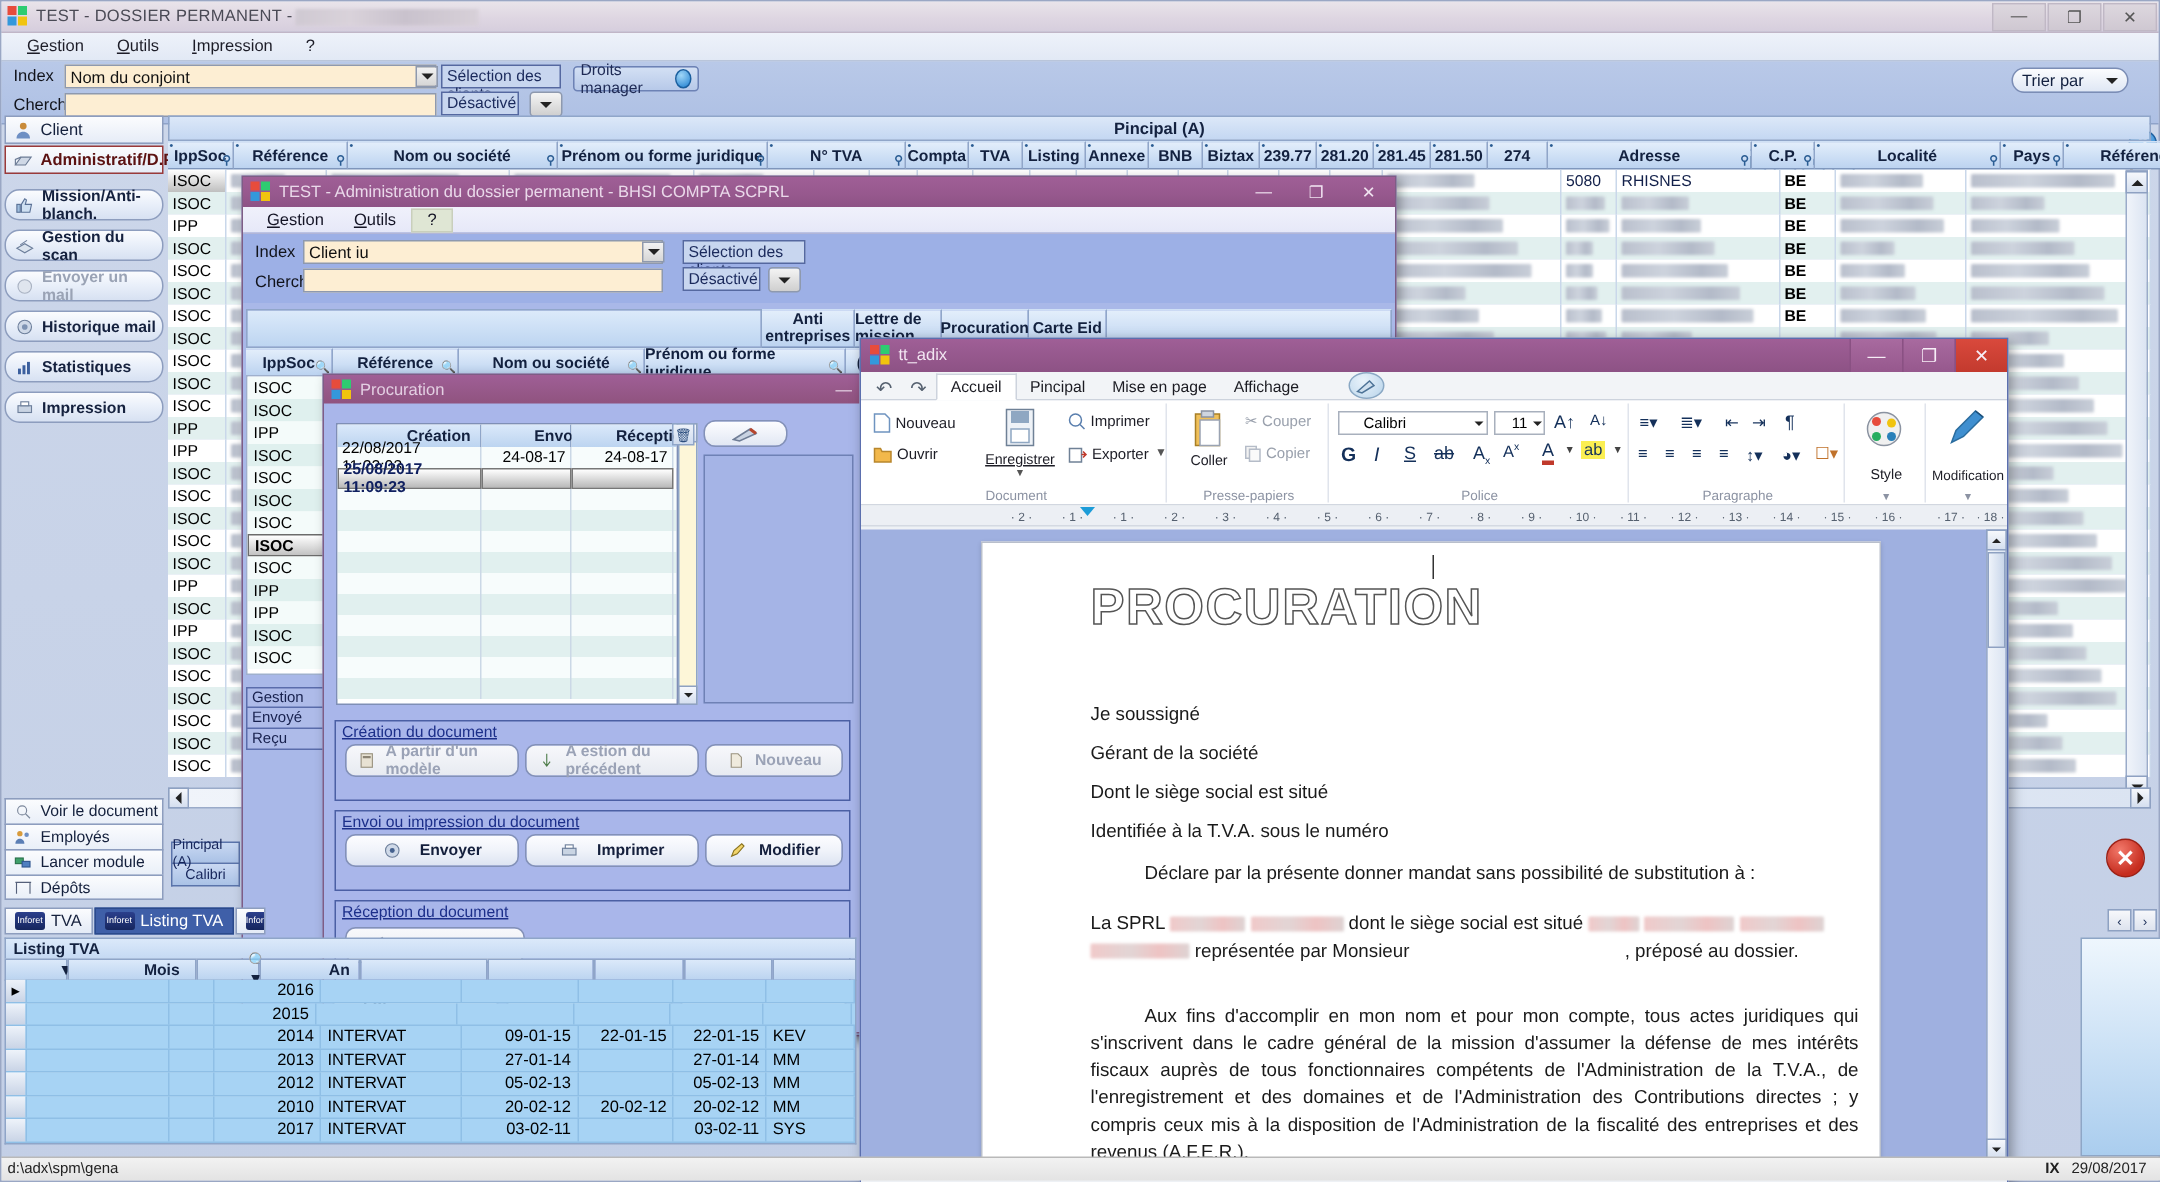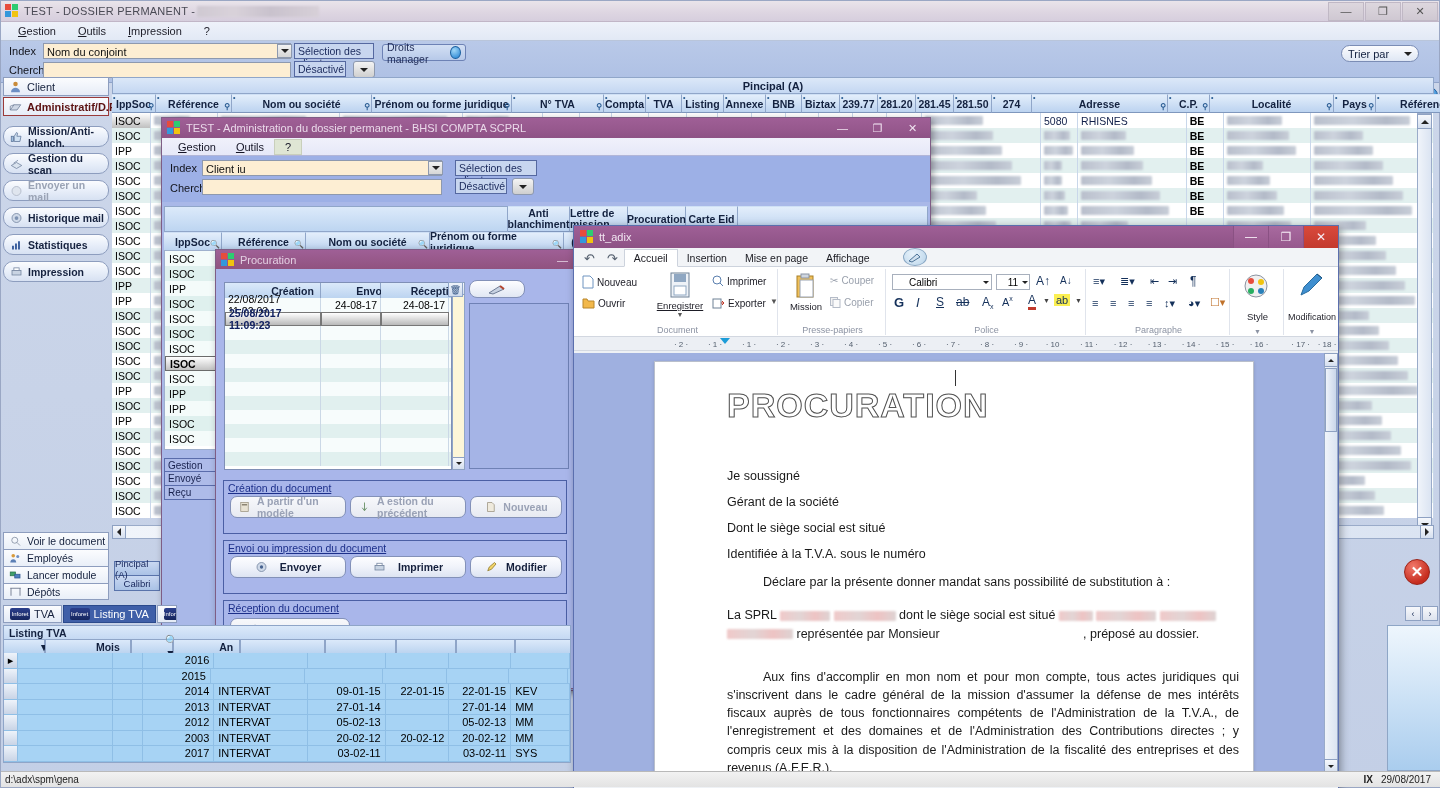--- a/index.html
+++ b/index.html
@@ -1699,21 +1699,21 @@
         <div class="btnflat" style="left:293px;top:4px;width:82px;height:16px;">Sélection des clients...</div>
         <div class="btnflat" style="left:293px;top:22px;width:52px;height:16px;">Désactivé</div>
         <div class="greybtn" style="left:350px;top:22px;width:22px;height:17px;border-radius:3px;">
             <span class="caret-d"></span>
           </div>
       </div>
 
       <div style="position:absolute;left:2px;top:88px;width:764px;height:26px;">
         <div style="position:absolute;left:0;top:0;width:344px;height:26px;background:linear-gradient(180deg,#dceafa,#bdd5f1);border:1px solid #90a6c9;"></div>
         <div class="colhdr" style="position:absolute;left:344px;top:0;width:62px;height:26px;line-height:11px;text-align:center;flex-direction:column;">
-            <span>Anti blanchiment</span>
+            <span>Anti entreprises</span>
           </div>
         <div class="colhdr" style="position:absolute;left:406px;top:0;width:58px;height:26px;flex-direction:column;line-height:11px;">
             <span>Lettre de mission</span>
           </div>
         <div class="colhdr" style="position:absolute;left:464px;top:0;width:58px;height:26px;">
             <span>Procuration</span>
           </div>
         <div class="colhdr" style="position:absolute;left:522px;top:0;width:52px;height:26px;">
             <span>Carte Eid</span>
           </div>
@@ -1963,21 +1963,21 @@
           <span class="a4btn">—</span>
           <span class="a4btn">❐</span>
           <span class="a4btn red">✕</span>
         </span>
       </div>
 
       <div class="ribtabs">
         <span style="padding:0 6px;color:#55606f;font-size:13px;">↶</span>
         <span style="padding:0 6px;color:#55606f;font-size:13px;">↷</span>
         <span class="ribtab active">Accueil</span>
-        <span class="ribtab">Insertion</span>
+        <span class="ribtab">Pincipal</span>
         <span class="ribtab">Mise en page</span>
         <span class="ribtab">Affichage</span>
         <span style="margin-left:24px;width:24px;height:18px;border-radius:50%;background:radial-gradient(circle at 40% 30%,#e9f3fb,#b9d4ea);border:1px solid #8aa8c4;display:inline-flex;align-items:center;justify-content:center;">
           <svg width="14" height="11" viewBox="0 0 14 11">
               <path d="M1 9 L9 2 L12 5 L4 10 Z" fill="#cfe0ef" stroke="#4d7397"></path>
             </svg>
         </span>
       </div>
 
       <div class="ribbon">
@@ -2022,21 +2022,21 @@
           <div class="ribgrplbl">Document</div>
         </div>
 
         <div class="ribgrp" style="left:206px;width:106px;">
           <div style="position:absolute;left:6px;top:4px;text-align:center;width:40px;">
             <svg width="22" height="26" viewBox="0 0 22 26">
                 <rect x="2" y="3" width="16" height="21" fill="#f0c05a" stroke="#a87f26"></rect>
                 <rect x="5" y="7" width="13" height="17" fill="#fff" stroke="#9aa3b2"></rect>
                 <rect x="6" y="1" width="8" height="4" fill="#cfd6e0" stroke="#8a93a3"></rect>
               </svg>
-            <div style="font-size:9.5px;color:#1d1d26;">Mission</div>
+            <div style="font-size:9.5px;color:#1d1d26;">Coller</div>
           </div>
           <div class="ribitem" style="position:absolute;left:50px;top:6px;color:#9aa1ad;">
             <span style="font-size:10px">✂</span>
             <span>Couper</span>
           </div>
           <div class="ribitem" style="position:absolute;left:50px;top:28px;color:#9aa1ad;">
             <svg width="11" height="11" viewBox="0 0 11 11">
                 <rect x="0.5" y="0.5" width="7" height="8" fill="#f2f2f2" stroke="#b5bcc8"></rect>
                 <rect x="3" y="2.5" width="7" height="8" fill="#fafafa" stroke="#b5bcc8"></rect>
               </svg>
@@ -2259,21 +2259,21 @@
             <div class="tvacell" style="width: 94px; justify-content: flex-start;">INTERVAT</div>
             <div class="tvacell" style="width: 78px; justify-content: flex-end;">05-02-13</div>
             <div class="tvacell" style="width: 64px; justify-content: flex-end;"></div>
             <div class="tvacell" style="width: 62px; justify-content: flex-end;">05-02-13</div>
             <div class="tvacell" style="width: 59px; justify-content: flex-start;">MM</div>
           </div>
           <div class="tvarow">
             <div class="tvacell" style="width: 14px; justify-content: center; background: linear-gradient(rgb(238, 243, 250), rgb(201, 212, 230));"></div>
             <div class="tvacell" style="width: 95px; justify-content: flex-end;"></div>
             <div class="tvacell" style="width: 30px; justify-content: center;"></div>
-            <div class="tvacell" style="width: 72px; justify-content: flex-end;">2003</div>
+            <div class="tvacell" style="width: 72px; justify-content: flex-end;">2010</div>
             <div class="tvacell" style="width: 94px; justify-content: flex-start;">INTERVAT</div>
             <div class="tvacell" style="width: 78px; justify-content: flex-end;">20-02-12</div>
             <div class="tvacell" style="width: 64px; justify-content: flex-end;">20-02-12</div>
             <div class="tvacell" style="width: 62px; justify-content: flex-end;">20-02-12</div>
             <div class="tvacell" style="width: 59px; justify-content: flex-start;">MM</div>
           </div>
           <div class="tvarow">
             <div class="tvacell" style="width: 14px; justify-content: center; background: linear-gradient(rgb(238, 243, 250), rgb(201, 212, 230));"></div>
             <div class="tvacell" style="width: 95px; justify-content: flex-end;"></div>
             <div class="tvacell" style="width: 30px; justify-content: center;"></div>

